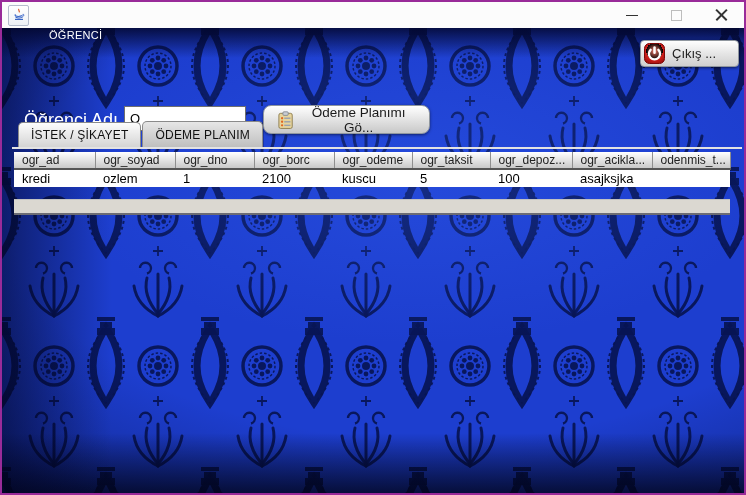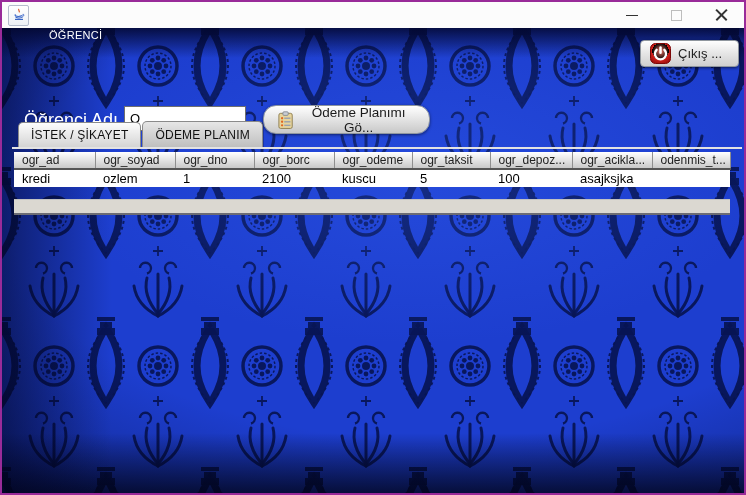--- a/index.html
+++ b/index.html
@@ -49,34 +49,34 @@
   .frame-title {
     position:absolute; left:4px; top:1px; color:#ffffff; font-size:11px; letter-spacing:0.3px;margin-left:43px;
   }
 
   
   .exit-btn {
     position:absolute; left:638px; top:12px; width:99px; height:27px;
     border:1px solid #8f969e; border-radius:4px;
     background:linear-gradient(#fefefe,#e3e3e3 55%,#cfcfcf);
     box-shadow:0 1px 3px rgba(0,0,0,0.55);
-    display:flex; align-items:center; gap:7px; padding:0 9px;
+    display:flex; align-items:center; gap:7px; padding:0 3px;
     font-size:13px; color:#222; cursor:pointer; font-family:inherit;
   }
 
   
   .name-label { position:absolute; left:22px; top:82px; color:#ffffff; font-size:18px; }
   .name-input {
     position:absolute; left:122px; top:78px; width:122px; height:25px;
     border:1px solid #6f6f6f; background:#ffffff; font-size:13px; padding:2px 5px;
     font-family:inherit; color:#000;
   }
   .plan-btn {
     position:absolute; left:261px; top:77px; height:29px; width:167px;
-    border:1px solid #8f969e; border-radius:13px;
+    border:1px solid #8f969e; border-radius:8px;
     background:linear-gradient(#ffffff,#dedede 60%,#c8c8c8);
     box-shadow:0 1px 3px rgba(0,0,0,0.5);
     display:flex; align-items:center; gap:9px; padding:0 14px;
     font-size:13.5px; color:#1a1a1a; cursor:pointer; font-family:inherit;
   }
 
   
   .tabs { position:absolute; left:16px; top:93px; display:flex; align-items:flex-end; }
   .tab {
     border:1px solid #8a8a8a; border-bottom:none; border-radius:5px 5px 0 0;

